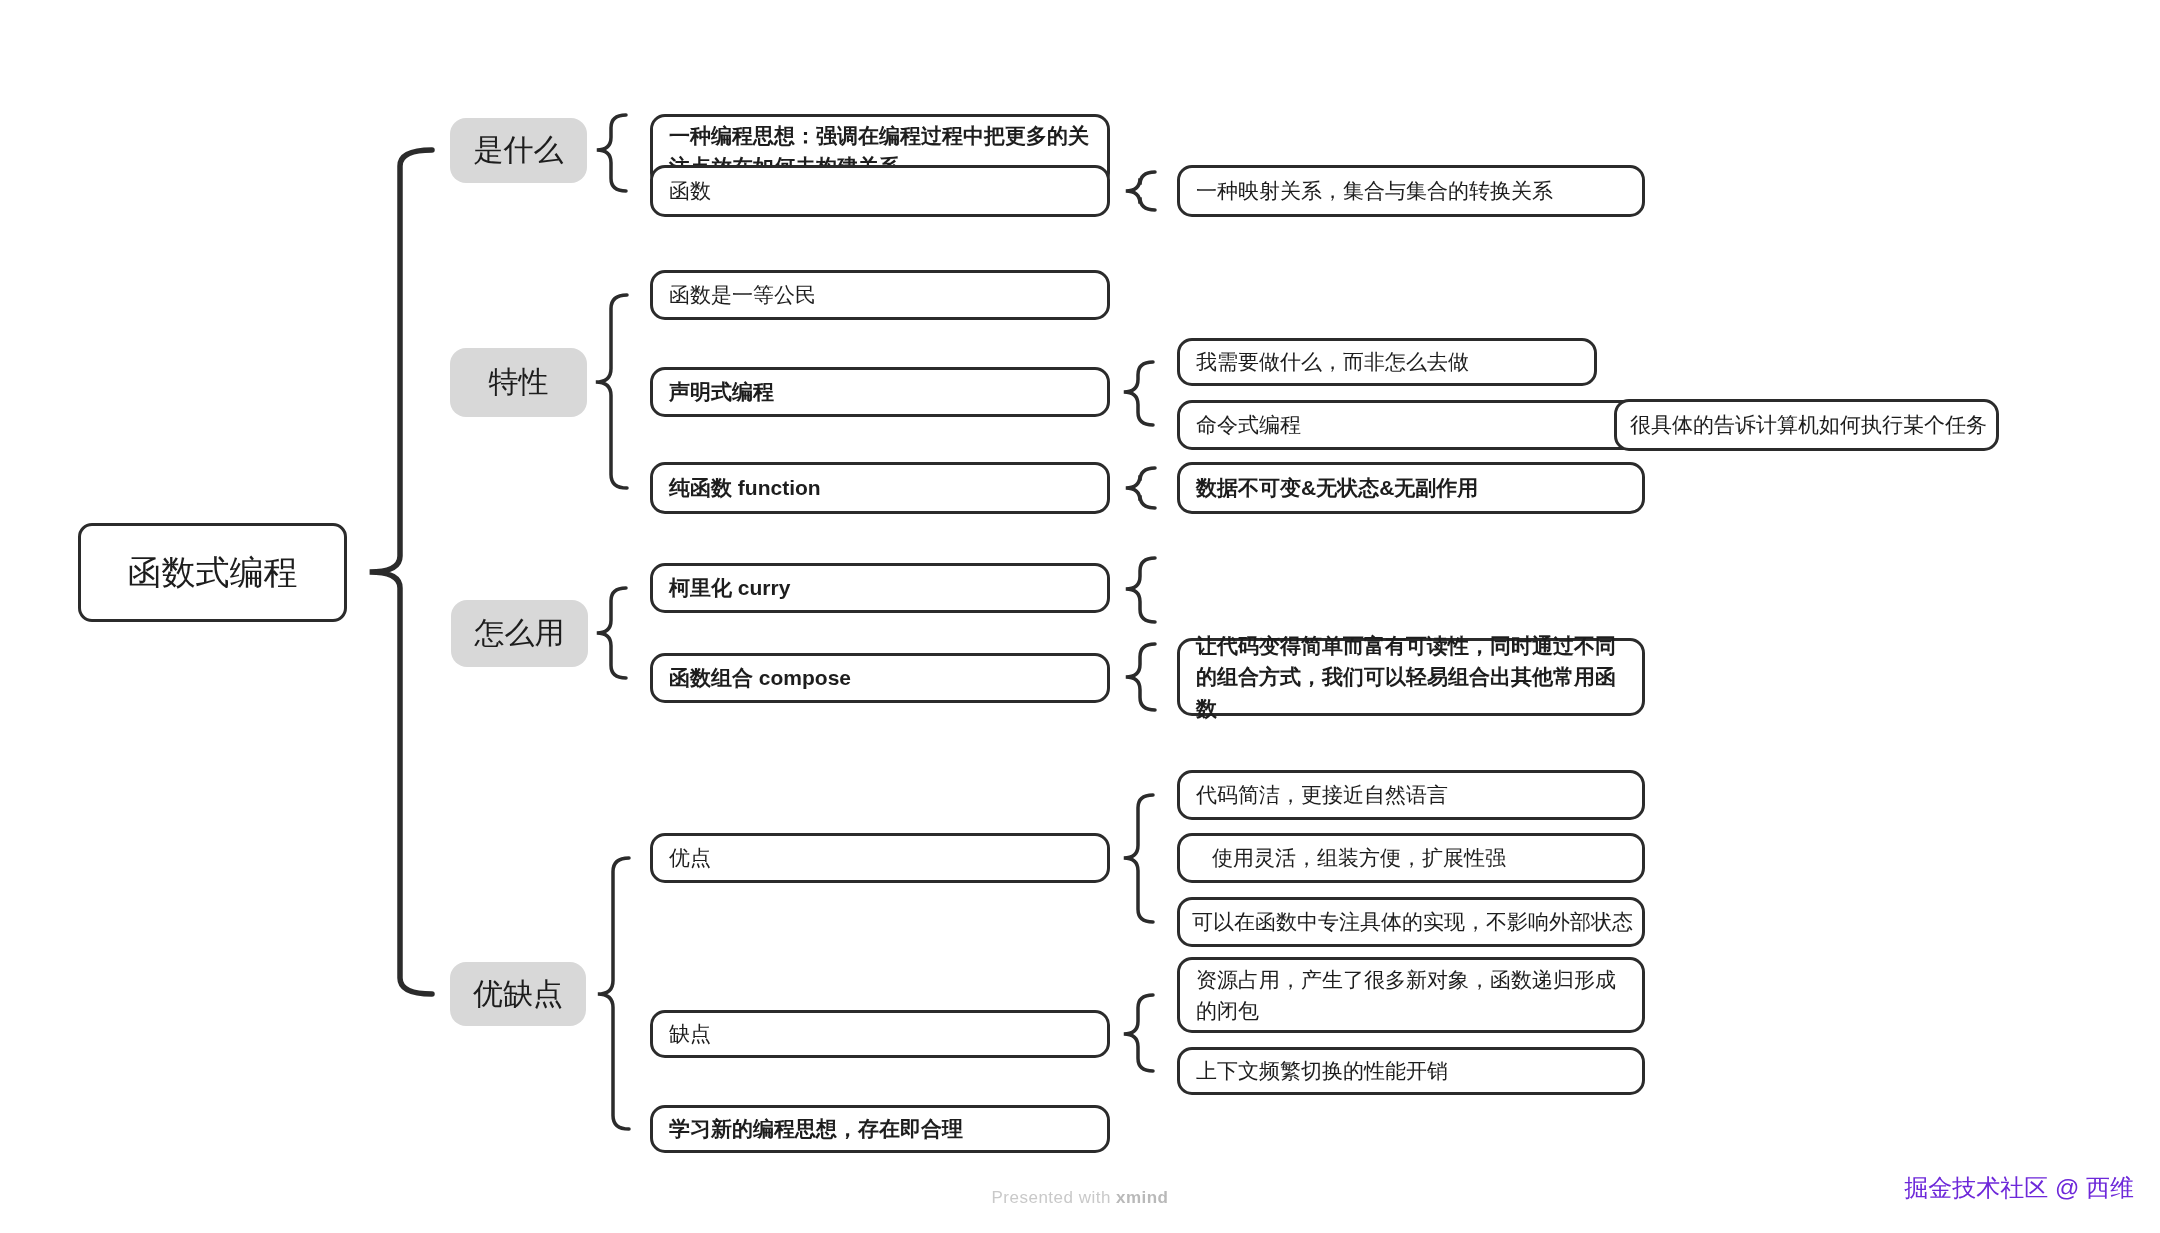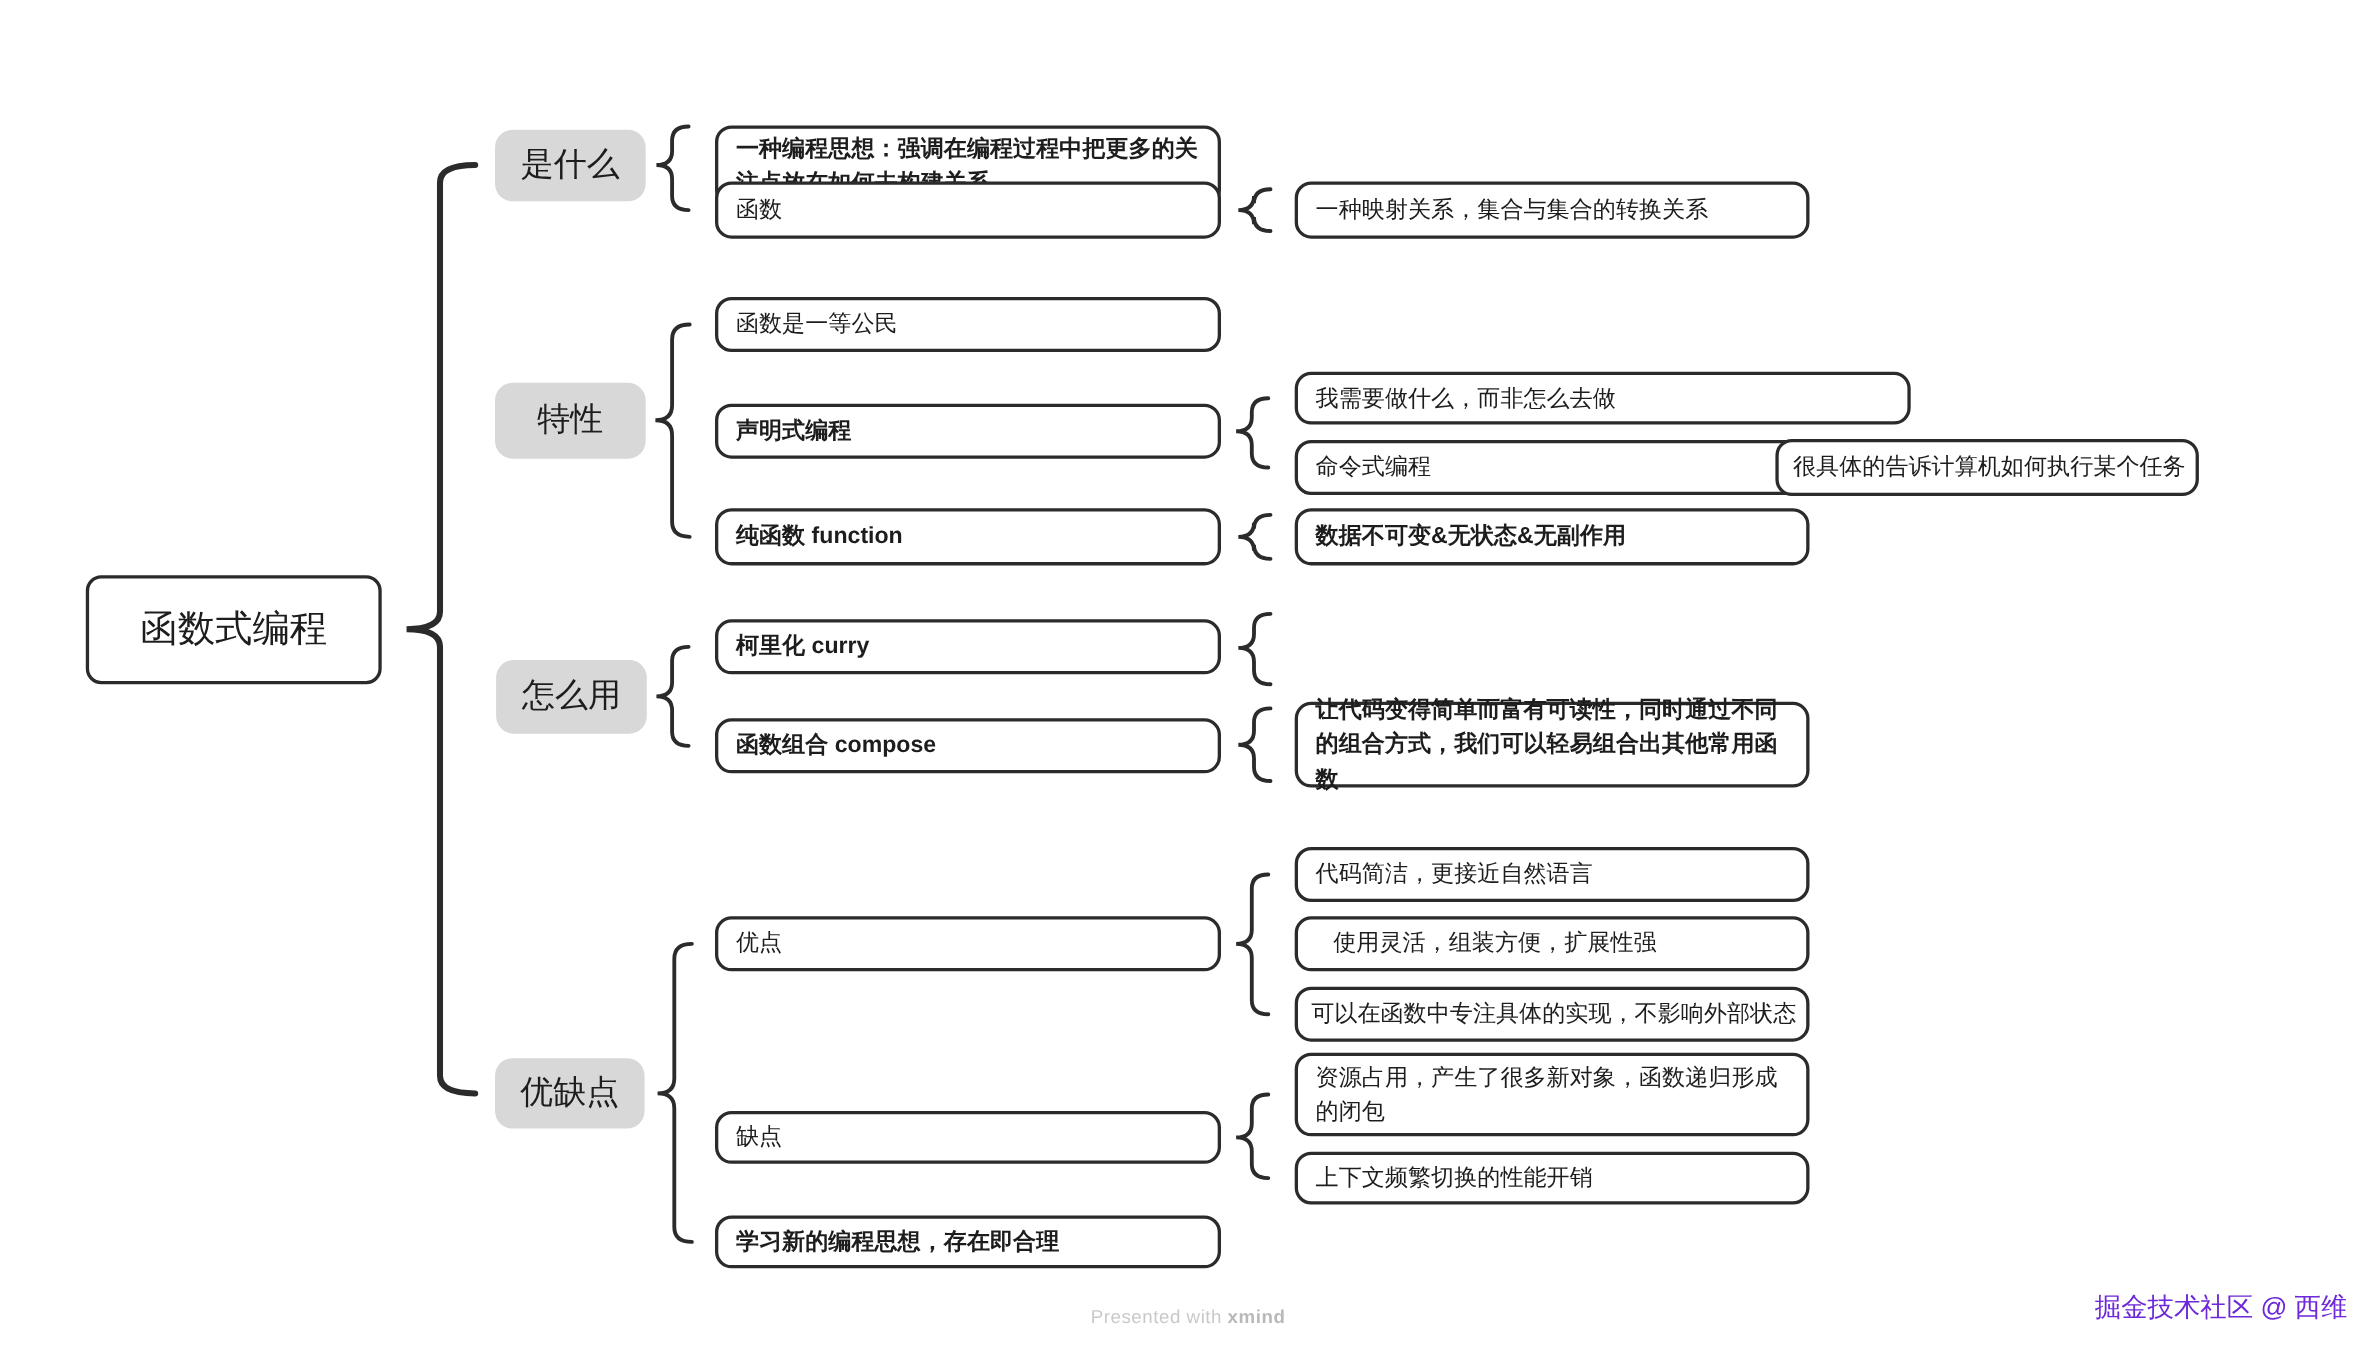--- a/index.html
+++ b/index.html
@@ -88,21 +88,21 @@
 <div class="node root-node" style="left: 78px; top: 523px; width: 269px; height: 99px;">函数式编程</div>
     <div class="node label-node" style="left: 450px; top: 118px; width: 137px; height: 65px;">是什么</div>
     <div class="node label-node" style="left: 450px; top: 348px; width: 137px; height: 69px;">特性</div>
     <div class="node label-node" style="left: 451px; top: 600px; width: 137px; height: 67px;">怎么用</div>
     <div class="node label-node" style="left: 450px; top: 962px; width: 136px; height: 64px;">优缺点</div>
     <div class="node bold wrap" style="left: 650px; top: 78px; width: 460px; height: 74px; margin-top: 36px;">一种编程思想：强调在编程过程中把更多的关注点放在如何去构建关系</div>
     <div class="node" style="left: 650px; top: 165px; width: 460px; height: 52px;">函数</div>
     <div class="node" style="left: 1177px; top: 165px; width: 468px; height: 52px;">一种映射关系，集合与集合的转换关系</div>
     <div class="node" style="left: 650px; top: 270px; width: 460px; height: 50px;">函数是一等公民</div>
     <div class="node bold" style="left: 650px; top: 367px; width: 460px; height: 50px;">声明式编程</div>
-    <div class="node" style="left: 1177px; top: 338px; width: 560px; height: 48px; font-family: Liberation Serif, serif;">我需要做什么，而非怎么去做</div>
+    <div class="node" style="left: 1177px; top: 338px; width: 420px; height: 48px;">我需要做什么，而非怎么去做</div>
     <div class="node" style="left: 1177px; top: 400px; width: 468px; height: 50px;">命令式编程</div>
     <div class="node" style="left: 1614px; top: 399px; width: 385px; height: 52px; padding: 0px 13px;">很具体的告诉计算机如何执行某个任务</div>
     <div class="node bold" style="left: 650px; top: 462px; width: 460px; height: 52px;">纯函数 function</div>
     <div class="node bold" style="left: 1177px; top: 462px; width: 468px; height: 52px;">数据不可变&amp;无状态&amp;无副作用</div>
     <div class="node bold" style="left: 650px; top: 563px; width: 460px; height: 50px;">柯里化 curry</div>
     <div class="node bold" style="left: 650px; top: 653px; width: 460px; height: 50px;">函数组合 compose</div>
     <div class="node bold wrap" style="left: 1177px; top: 638px; width: 468px; height: 78px;">让代码变得简单而富有可读性，同时通过不同的组合方式，我们可以轻易组合出其他常用函数</div>
     <div class="node" style="left: 650px; top: 833px; width: 460px; height: 50px;">优点</div>
     <div class="node" style="left: 1177px; top: 770px; width: 468px; height: 50px;">代码简洁，更接近自然语言</div>
     <div class="node" style="left: 1177px; top: 833px; width: 468px; height: 50px; padding-left: 32px;">使用灵活，组装方便，扩展性强</div>

